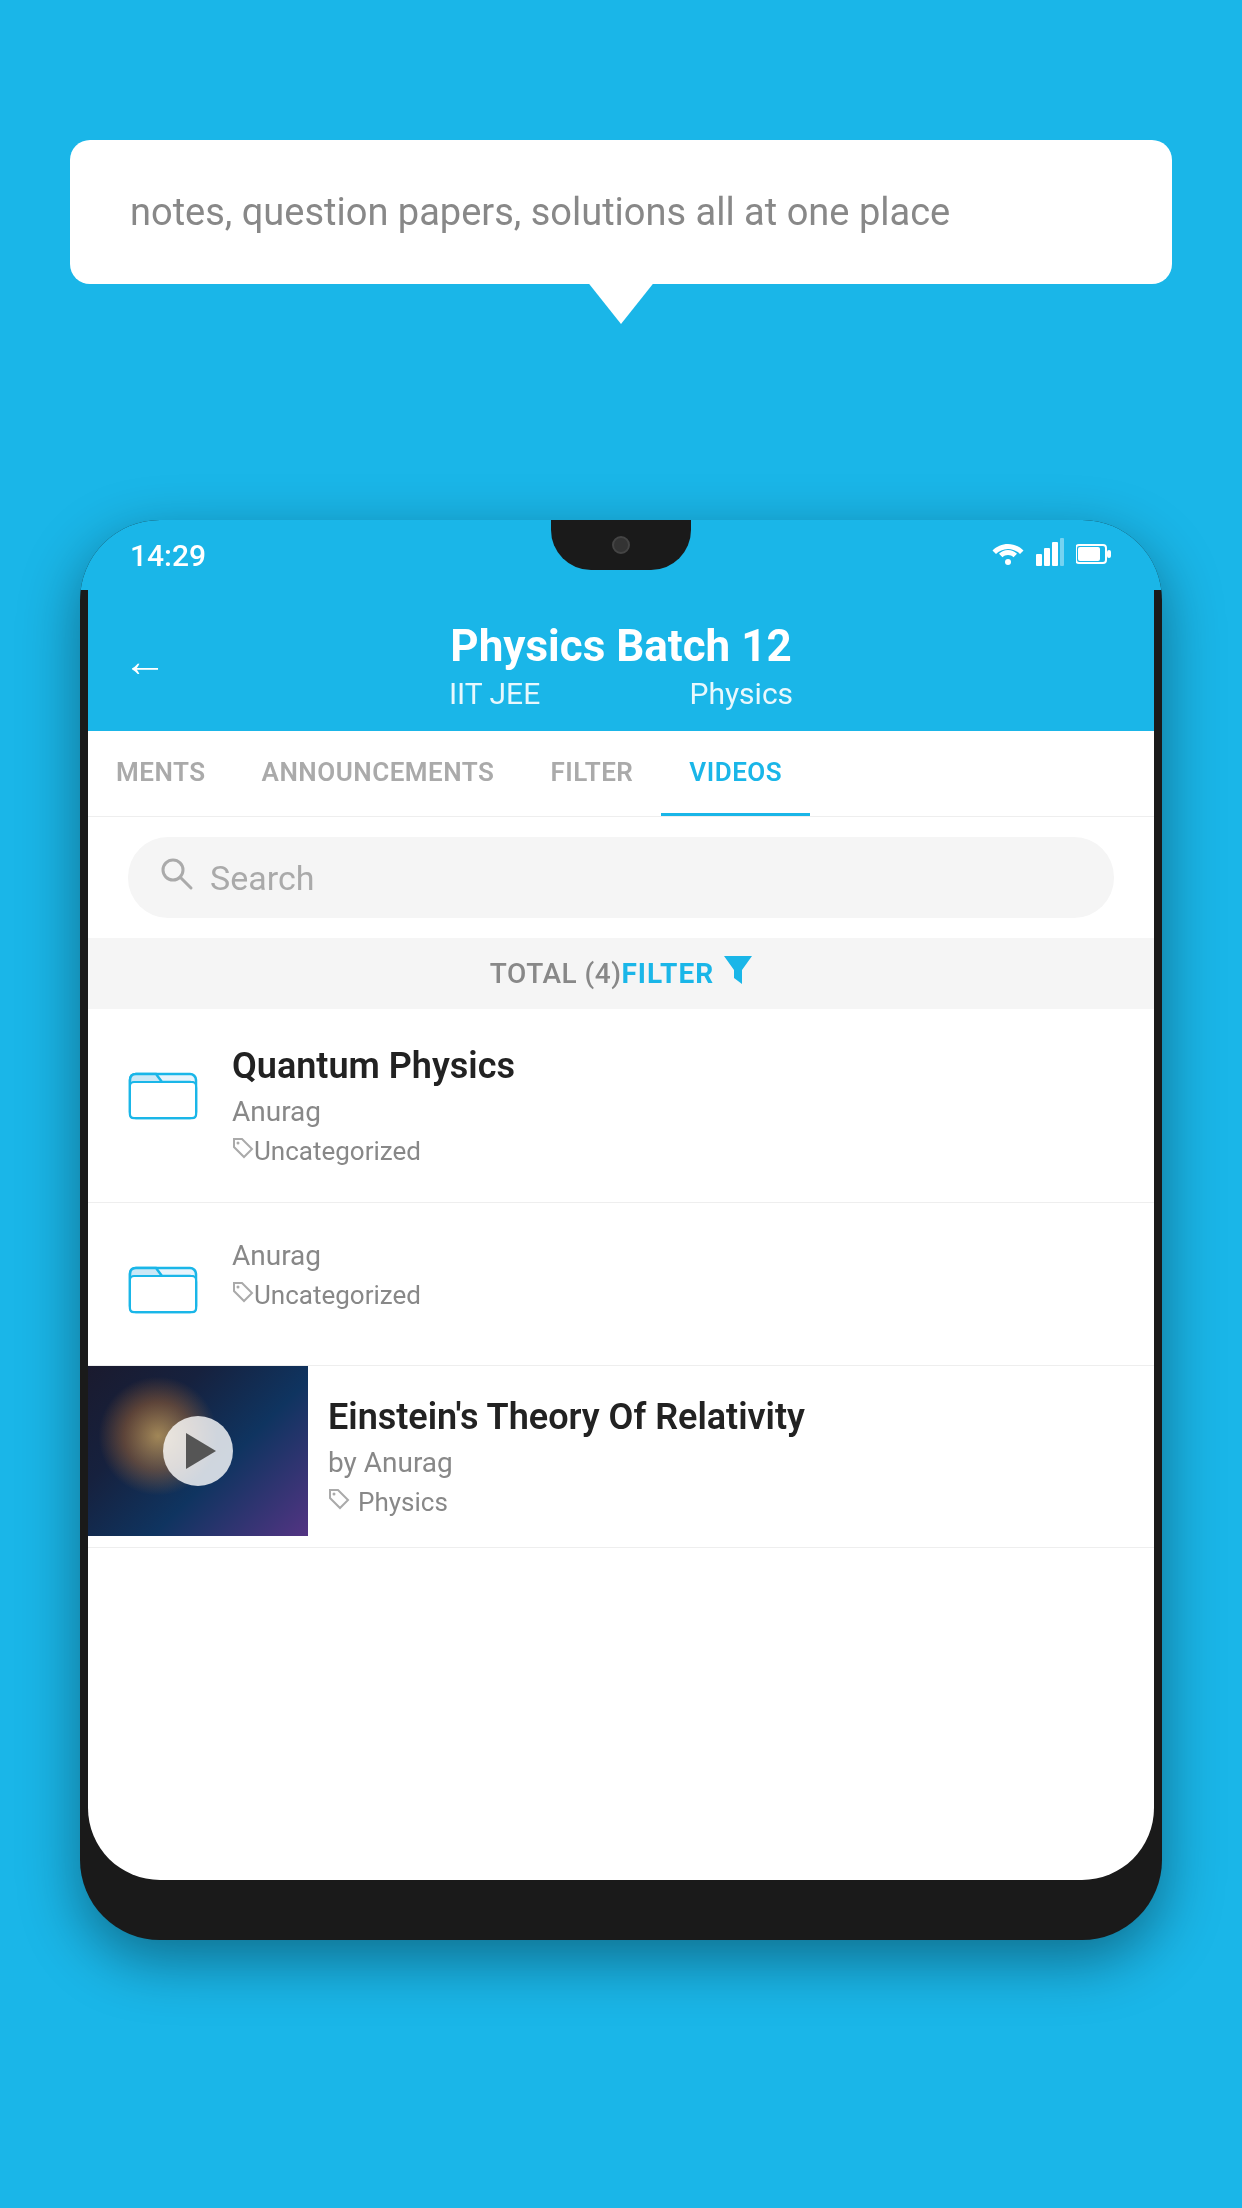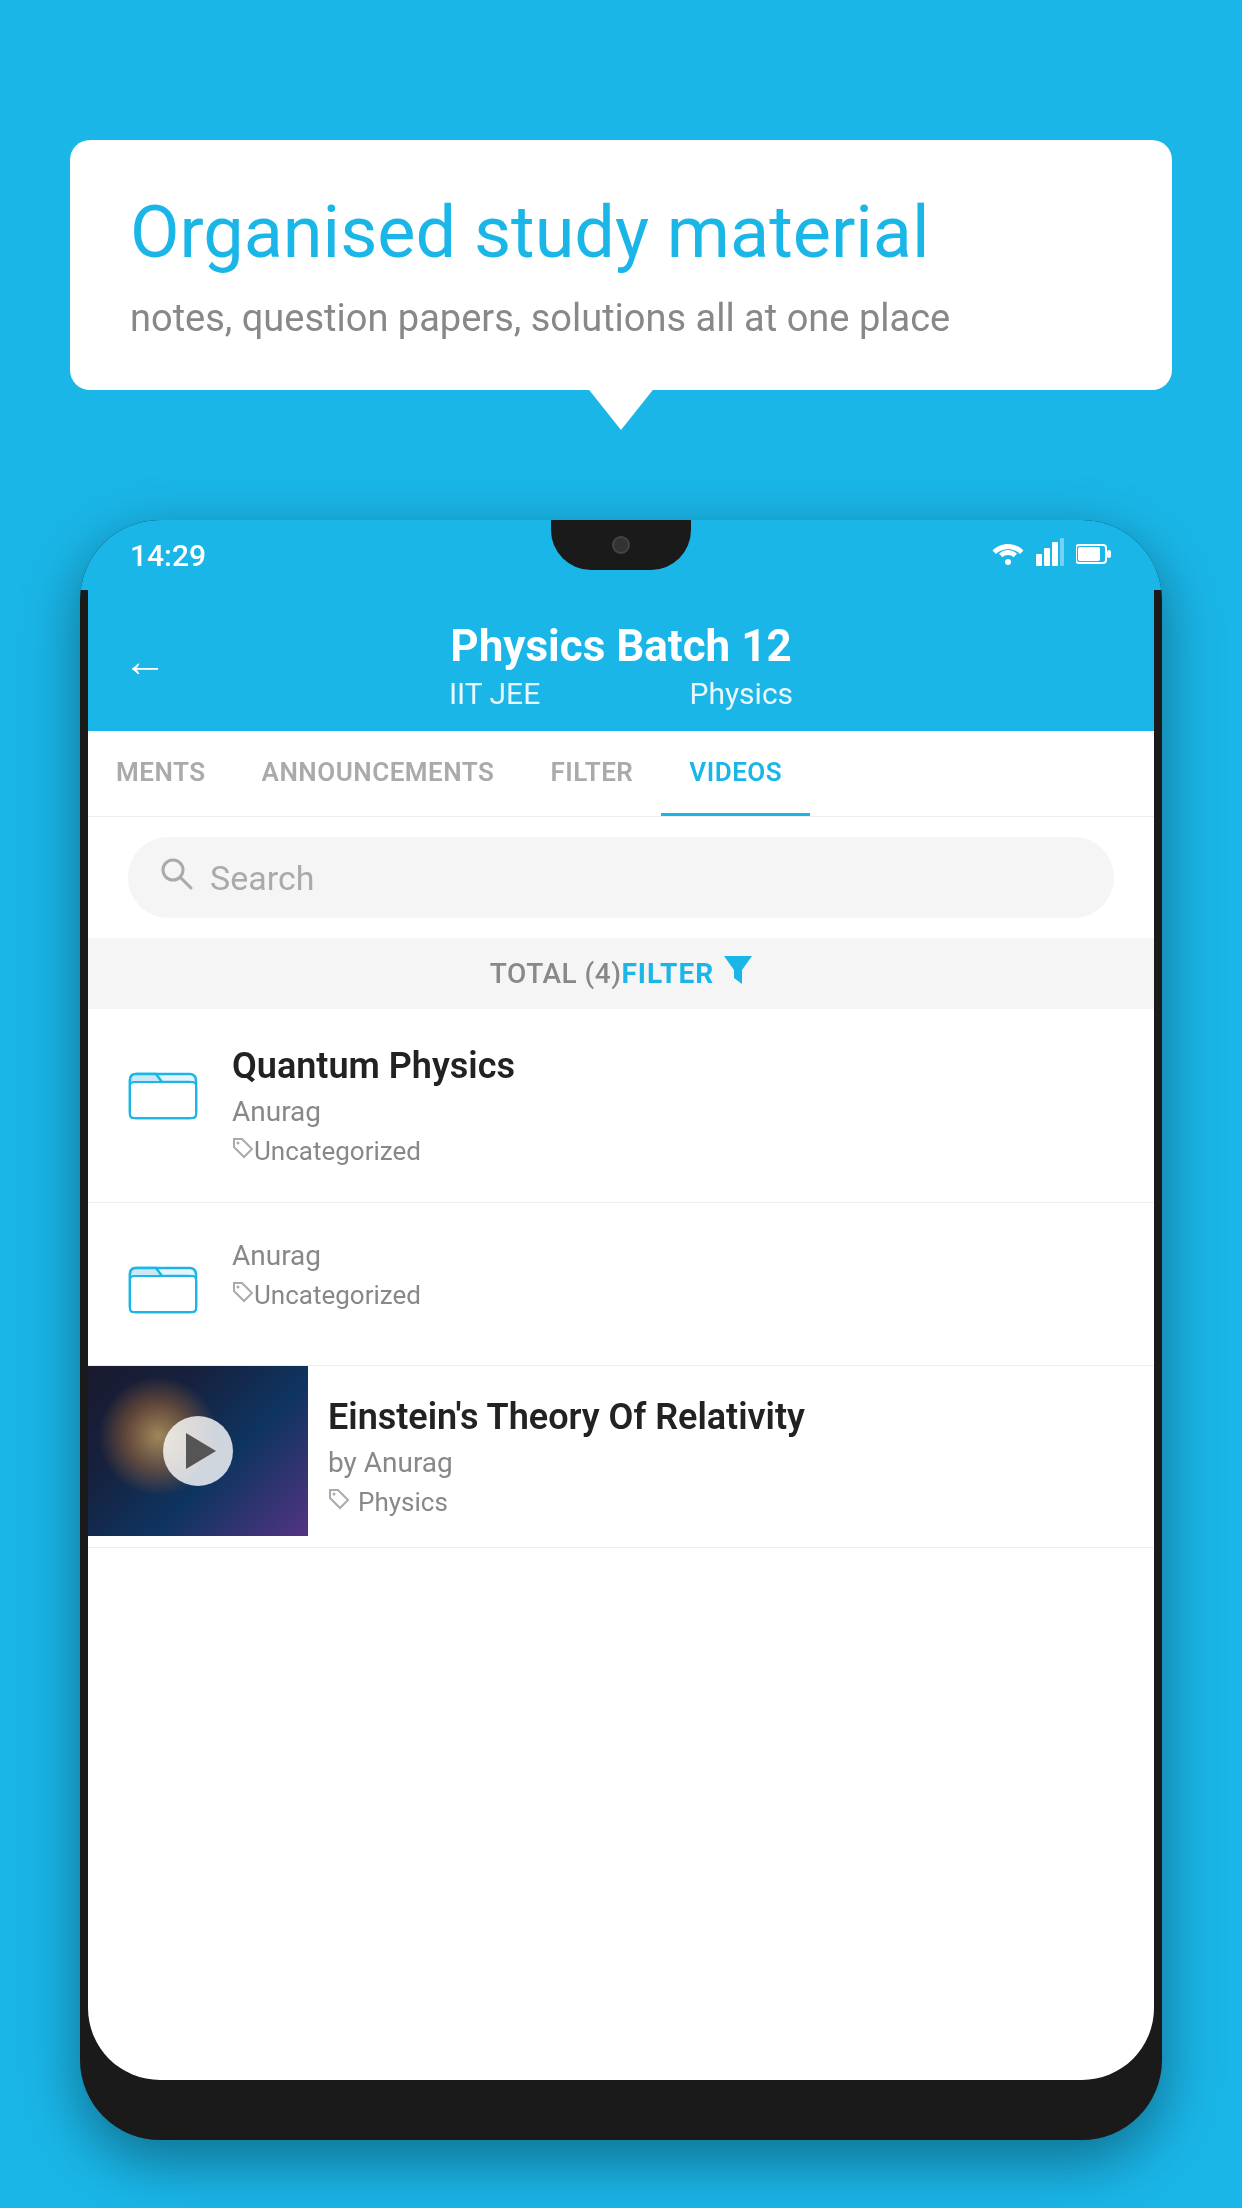--- a/index.html
+++ b/index.html
@@ -62,21 +62,21 @@
       top: 520px;
       left: 80px;
       right: 80px;
       bottom: 0;
     }
 
     .phone {
       background: #1a1a1a;
       border-radius: 80px;
       width: 100%;
-      height: 1620px;
+      height: 1420px;
       position: relative;
       box-shadow: 0 20px 60px rgba(0,0,0,0.4);
       overflow: hidden;
     }
 
     
     .phone-status-bar {
       background: #1ab6e8;
       height: 70px;
       display: flex;
@@ -377,21 +377,20 @@
       gap: 8px;
       color: #888;
       font-size: 26px;
     }
   </style>
 </head>
 <body>
 
 <div class="speech-bubble-container">
   <div class="speech-bubble">
-    <div class="bubble-title">Organised study material</div>
     <div class="bubble-subtitle">notes, question papers, solutions all at one place</div>
   </div>
 </div>
 
 <div class="phone-container">
   <div class="phone">
 
     <div class="phone-status-bar">
       <span class="status-time">14:29</span>
       <div class="notch">

